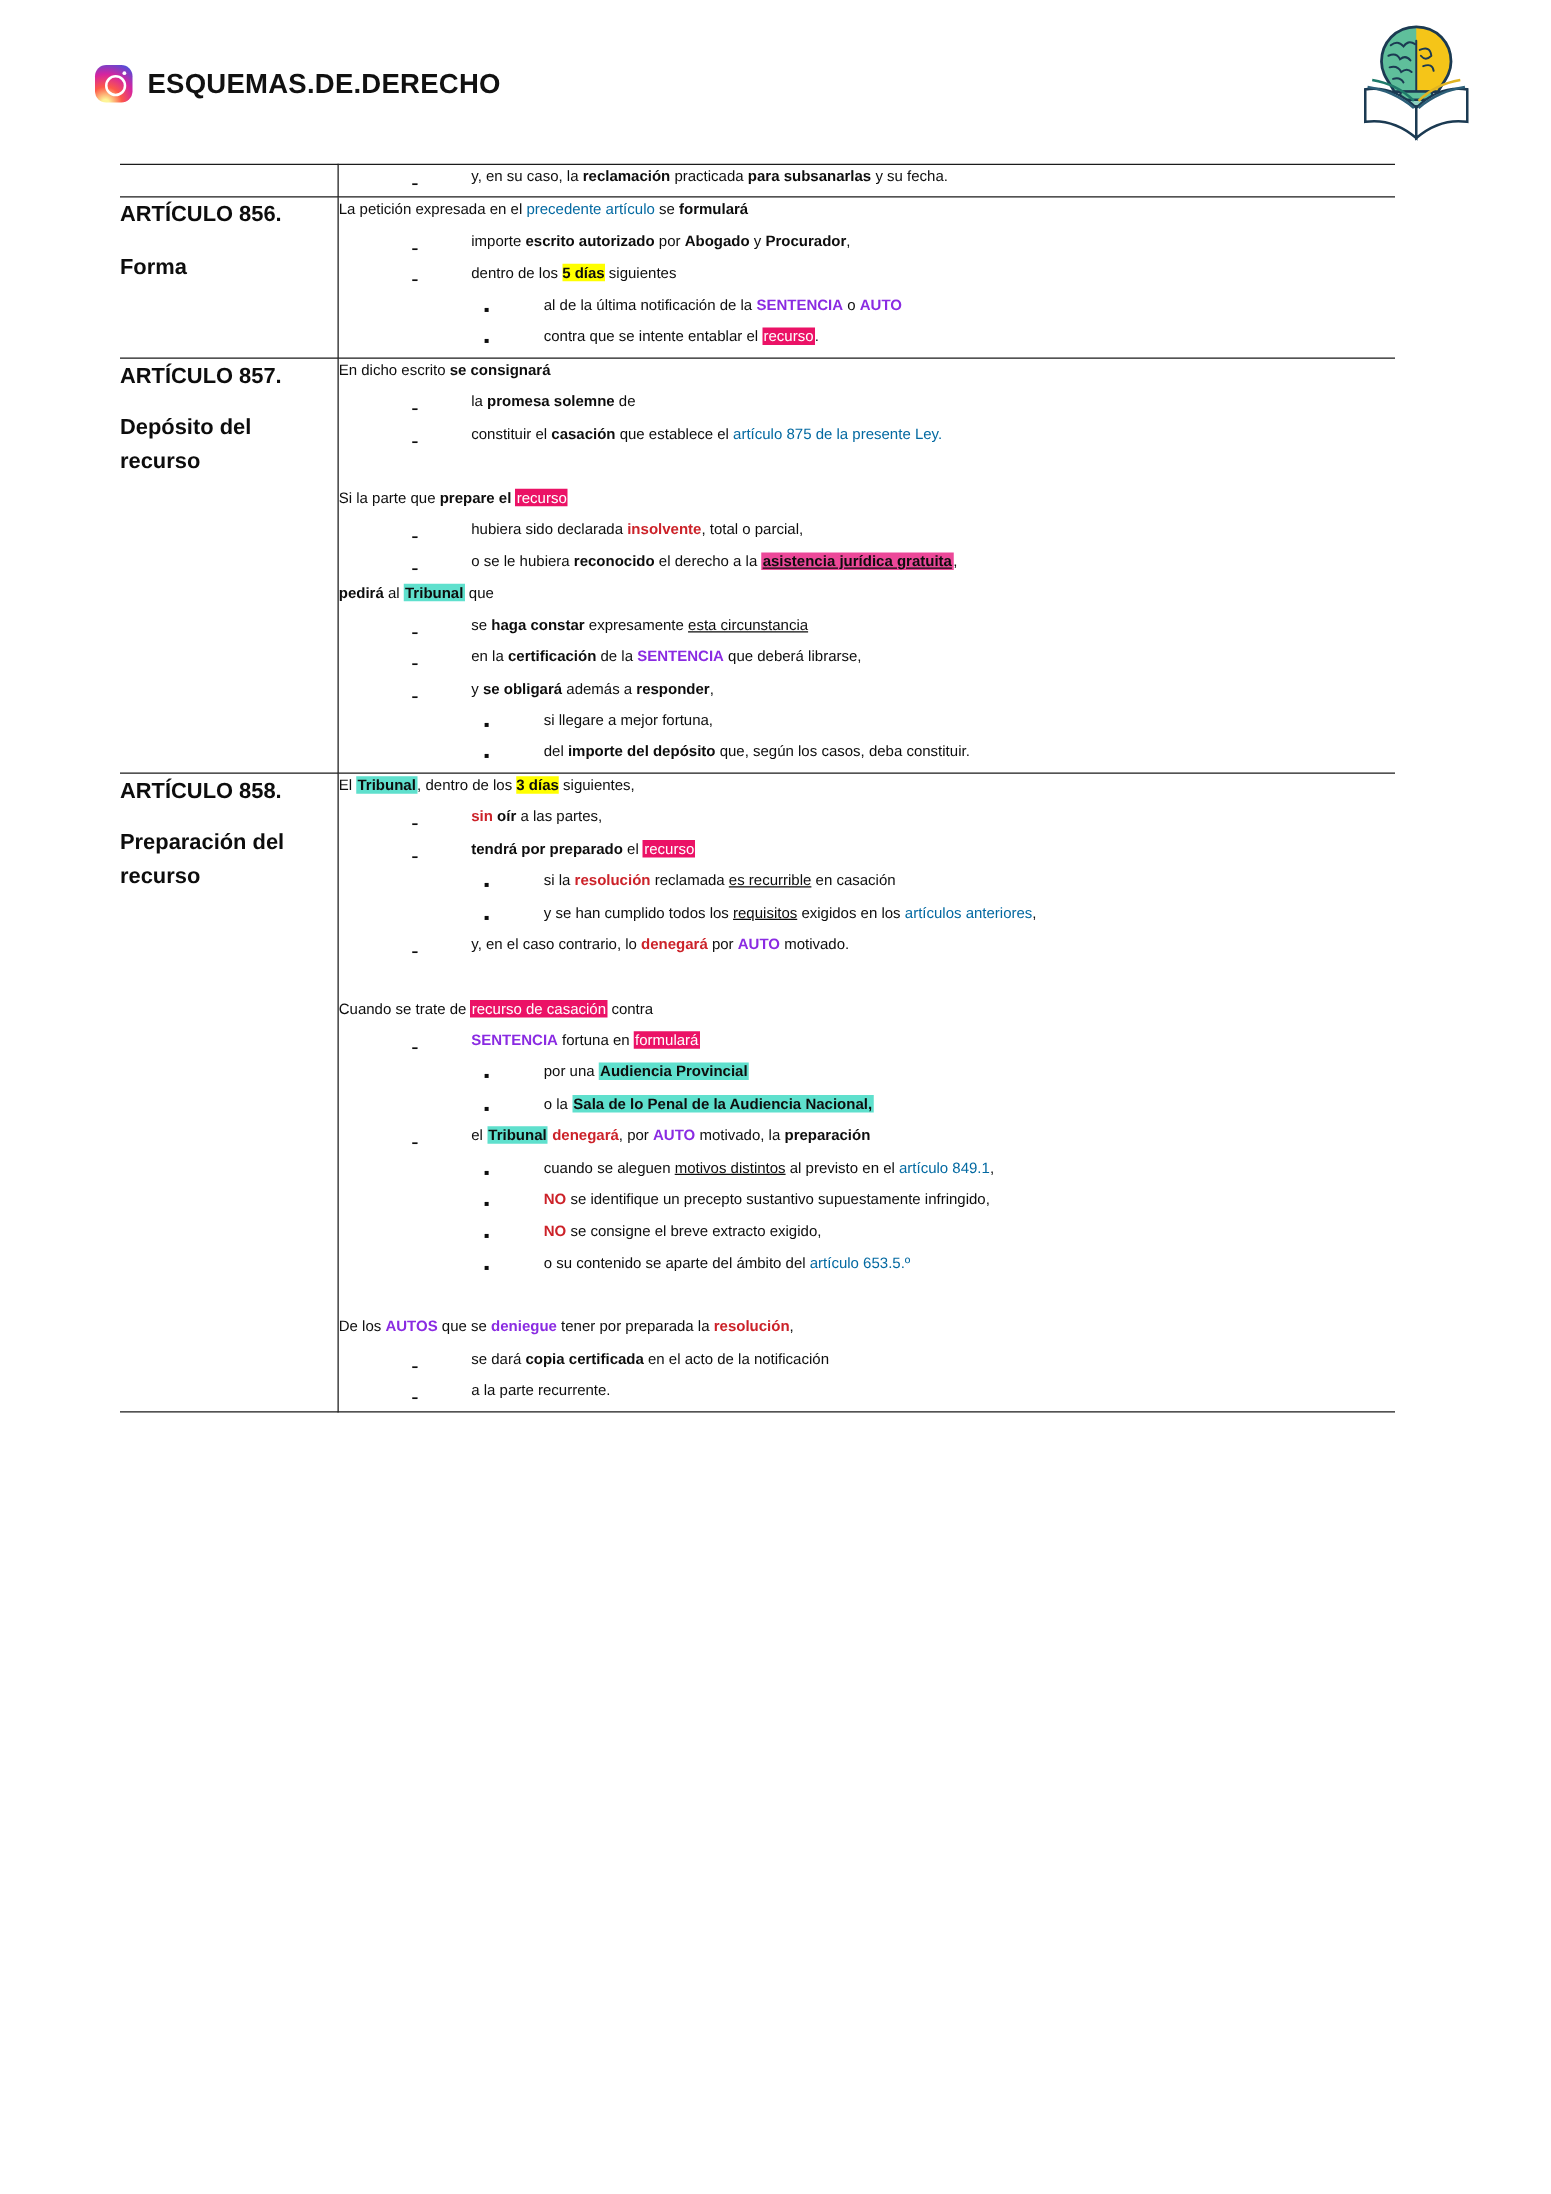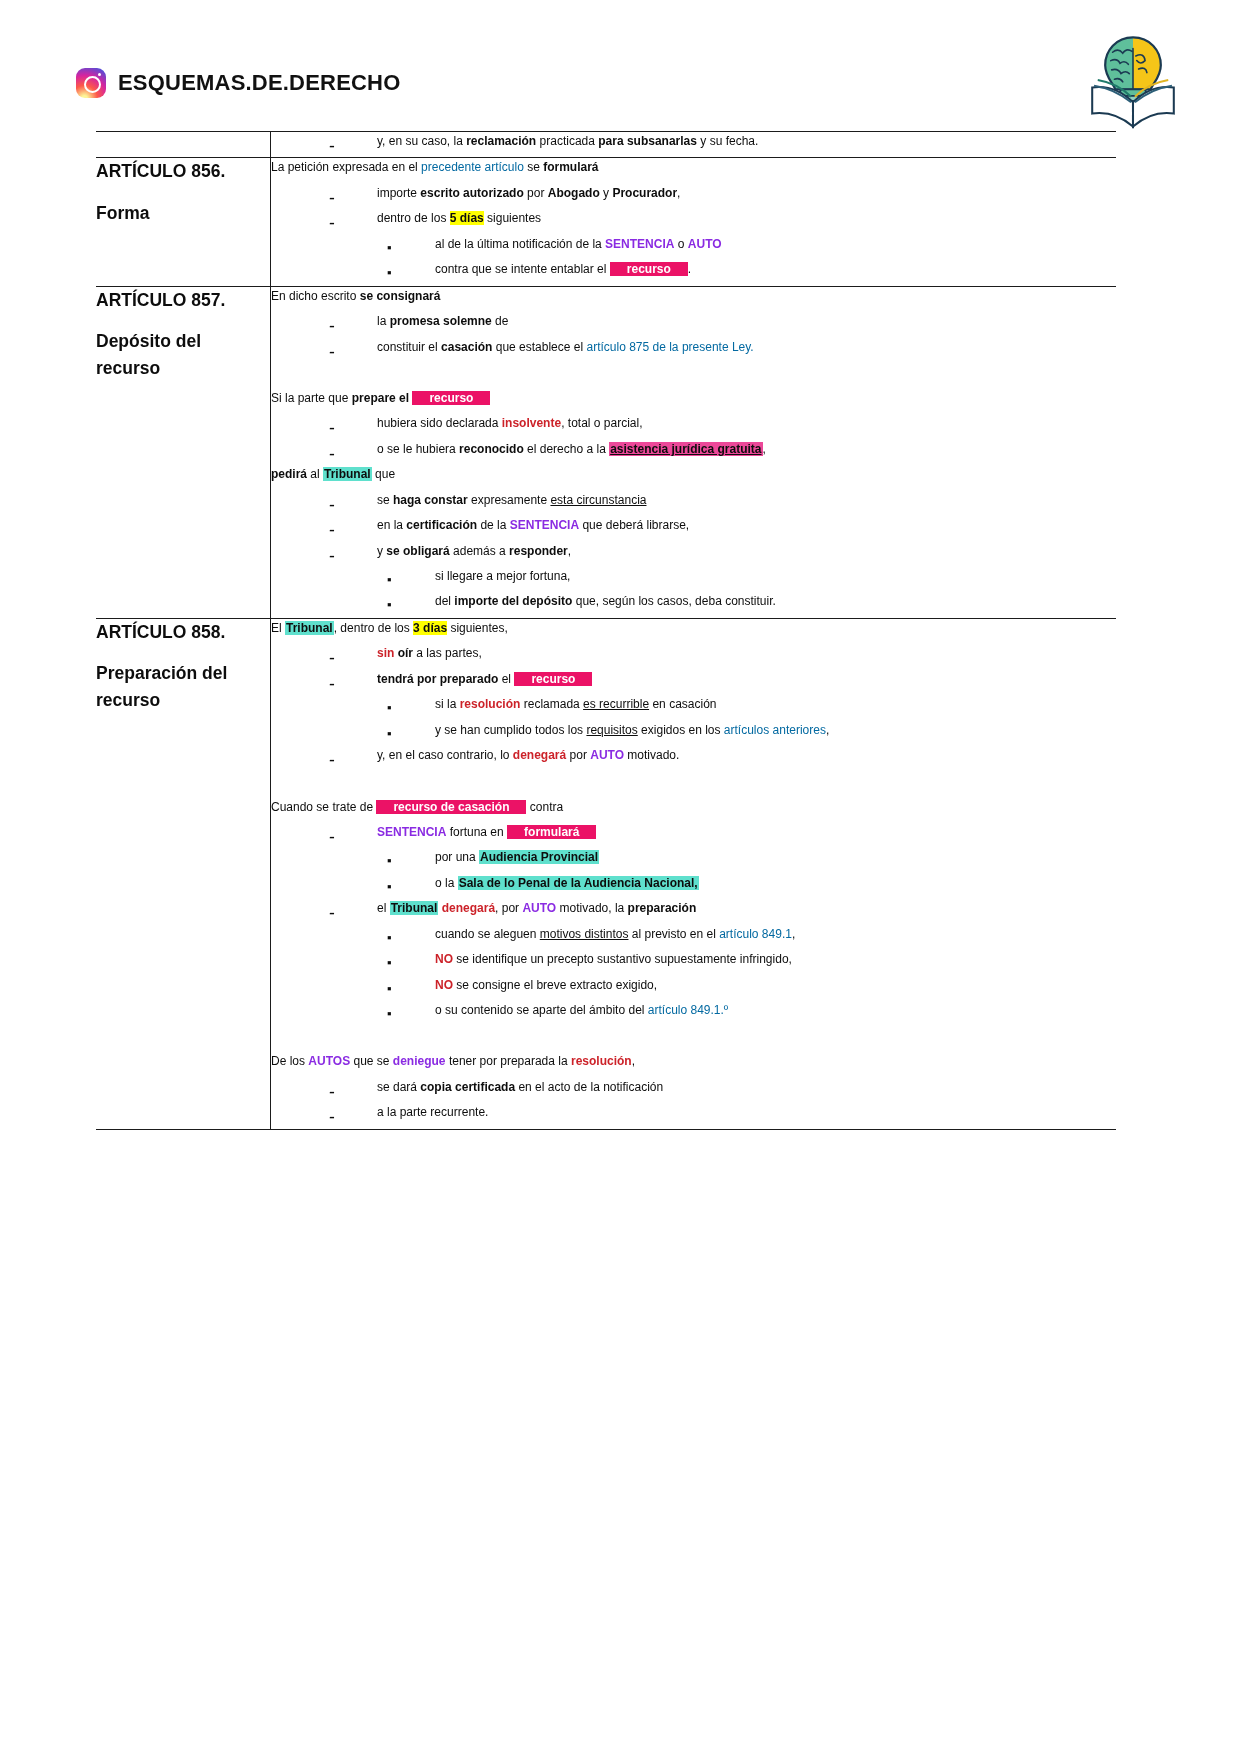--- a/index.html
+++ b/index.html
@@ -7,21 +7,21 @@
     width:1241px;height:1755px;
     background:#ffffff;
     font-family:"Liberation Sans", sans-serif;
     color:#0d0d0d;
     -webkit-font-smoothing:antialiased;
   }
   .page{position:relative;width:1241px;height:1755px;box-sizing:border-box;}
 
   
   .header{
-    position:absolute;left:0;top:16px;width:1241px;height:128px;
+    position:absolute;left:0;top:0;width:1241px;height:128px;
   }
   .ig-brand{
     position:absolute;left:76px;top:52px;
     display:flex;align-items:center;gap:12px;
   }
   .ig-icon{
     width:30px;height:30px;border-radius:9px;
     background:
       radial-gradient(circle at 28% 102%, #fdf497 0%, #fdf497 8%, #fd5949 35%, #d6249f 62%, #285AEB 100%);
     position:relative;display:block;
@@ -65,21 +65,21 @@
   .lvl2{margin-left:116px;position:relative;padding-left:48px;}
   .lvl2::before{content:"\25AA";position:absolute;left:0;top:0;font-size:13px;line-height:1.95;}
   .gap{height:26px;}
 
   b{font-weight:bold;}
   .lnk{color:#0369a1;}
   .ul{text-decoration:underline;}
   .purple{color:#8a2be2;font-weight:bold;}
   .red{color:#cc2229;font-weight:bold;}
   .hl-y{background:#ffff00;font-weight:bold;}
-  .hl-p{background:#eb1266;color:#ffffff;font-weight:bold;padding:0 17px;}
+  .hl-p{background:#eb1266;color:#ffffff;font-weight:normal;padding:0 1px;}
   .hl-c{background:#5fe0cd;font-weight:bold;padding:0 1px;}
   .hl-g{background:#ec4899;font-weight:bold;padding:0 1px;text-decoration:underline;}
 
   .pagenum{
     position:absolute;left:0;top:1672px;width:1241px;text-align:center;
     font-size:17px;color:#1a1a1a;
   }
 </style>
 </head>
 <body>
@@ -180,21 +180,21 @@
             <div class="p lvl1"><span>y, en el caso contrario, lo </span><span class="red">denegará</span><span> por </span><span class="purple">AUTO</span><span> motivado.</span></div>
             <div class="gap"></div>
             <div class="p"><span>Cuando se trate de </span><span class="hl-p">recurso de casación</span><span> contra</span></div>
             <div class="p lvl1"><span class="purple">SENTENCIA</span><span> fortuna en </span><span class="hl-p">formulará</span></div>
             <div class="p lvl2"><span>por una </span><span class="hl-c">Audiencia Provincial</span></div>
             <div class="p lvl2"><span>o la </span><span class="hl-c">Sala de lo Penal de la Audiencia Nacional,</span></div>
             <div class="p lvl1"><span>el </span><span class="hl-c">Tribunal</span><span> </span><span class="red">denegará</span><span>, por </span><span class="purple">AUTO</span><span> motivado, la </span><b>preparación</b></div>
             <div class="p lvl2"><span>cuando se aleguen </span><span class="ul">motivos distintos</span><span> al previsto en el </span><span class="lnk">artículo 849.1</span><span>,</span></div>
             <div class="p lvl2"><span class="red">NO</span><span> se identifique un precepto sustantivo supuestamente infringido,</span></div>
             <div class="p lvl2"><span class="red">NO</span><span> se consigne el breve extracto exigido,</span></div>
-            <div class="p lvl2"><span>o su contenido se aparte del ámbito del </span><span class="lnk">artículo 849.1.º</span></div>
+            <div class="p lvl2"><span>o su contenido se aparte del ámbito del </span><span class="lnk">artículo 653.5.º</span></div>
             <div class="gap"></div>
             <div class="p"><span>De los </span><span class="purple">AUTOS</span><span> que se </span><span class="purple">deniegue</span><span> tener por preparada la </span><span class="red">resolución</span><span>,</span></div>
             <div class="p lvl1"><span>se dará </span><b>copia certificada</b><span> en el acto de la notificación</span></div>
             <div class="p lvl1"><span>a la parte recurrente.</span></div>
           </td>
         </tr>
       </tbody>
   </table>
 
 </div>

